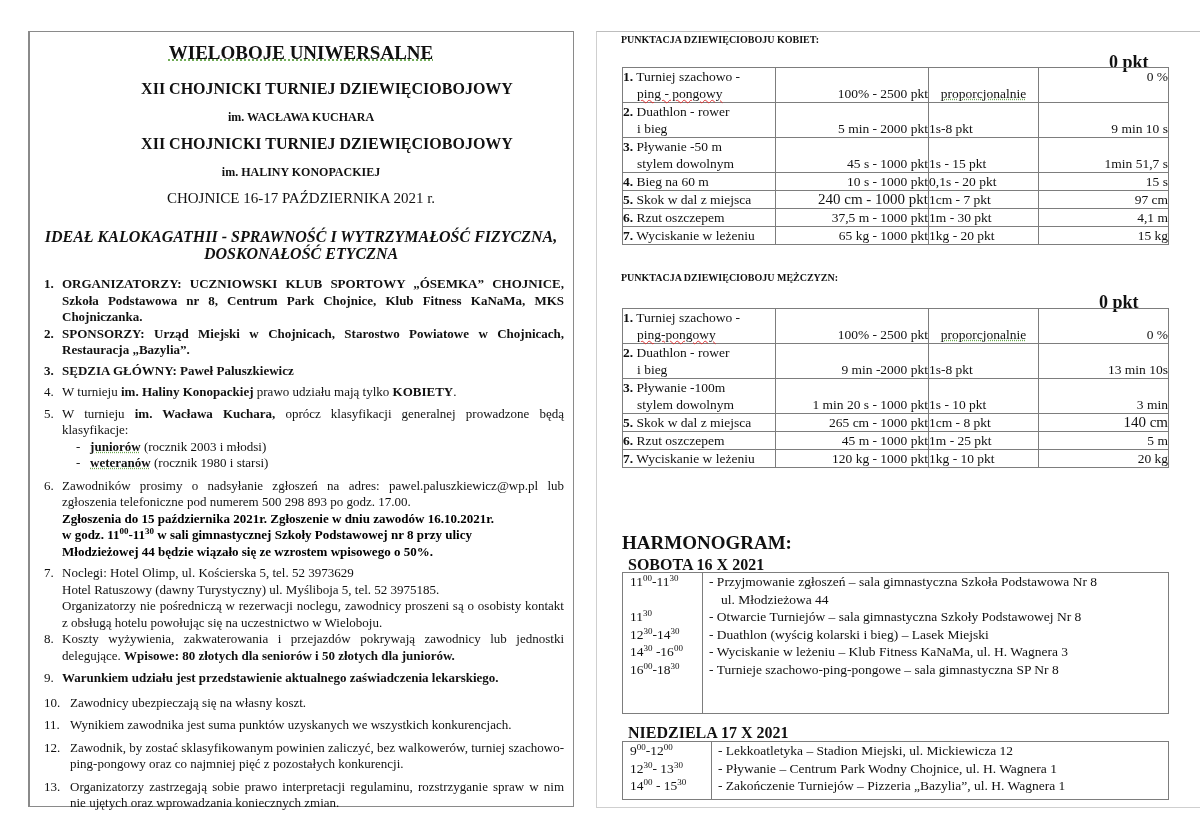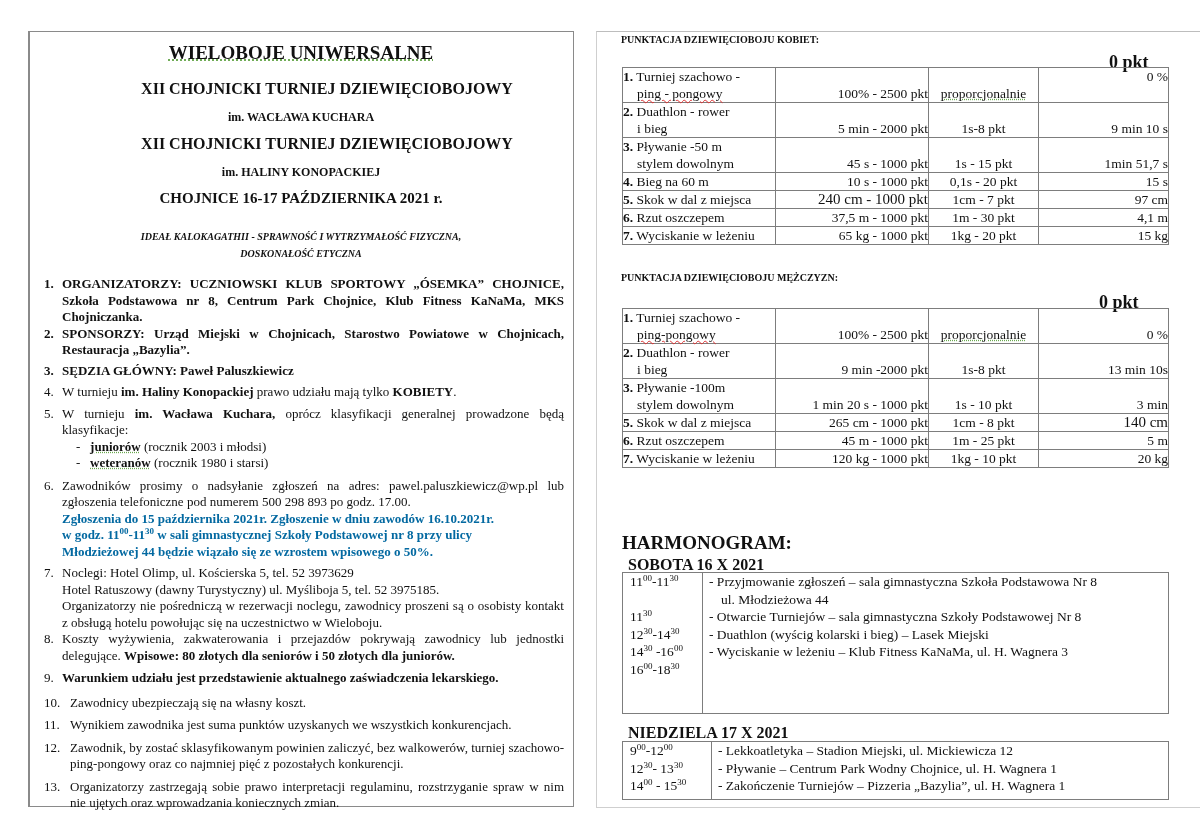--- a/index.html
+++ b/index.html
@@ -13,36 +13,36 @@
   .center { text-align:center; }
   .b { font-weight:bold; }
   .ul-green { text-decoration:underline; text-decoration-color:#6aa84f; text-decoration-style:dotted; }
   .ul-red { text-decoration:underline; text-decoration-color:#d33; text-decoration-style:wavy; text-decoration-thickness:1px; }
   sup { font-size:9px; vertical-align:5px; line-height:0; }
   
   .t1 { font-size:19px; font-weight:bold; left:28px; width:546px; top:42px; }
   .t1 span { text-decoration:underline; text-decoration-color:#6aa84f; text-decoration-style:dotted; }
   .t2 { font-size:16px; font-weight:bold; left:28px; width:598px; }
   .t3 { font-size:12px; font-weight:bold; left:28px; width:546px; }
-  .t4 { font-size:15px; font-weight:bold; left:28px; width:546px; }
-  .t5 { font-size:10px; font-weight:bold; font-style:italic; left:28px; width:546px; line-height:17px; }
+  .t4 { font-size:15px; font-weight:normal; left:28px; width:546px; }
+  .t5 { font-size:16px; font-weight:bold; font-style:italic; left:28px; width:546px; line-height:17px; }
   .list { position:absolute; left:44px; width:520px; font-size:13px; line-height:16.5px; }
   .item { position:relative; padding-left:18px; text-align:justify; }
   .item .num { position:absolute; left:0; top:0; }
   .item.wide { padding-left:26px; }
-  .red { color:#0369a1; font-weight:bold; }
+  .red { color:#000000; font-weight:bold; }
   .sub { padding-left:14px; }
   
   .rhead { font-size:10px; font-weight:bold; left:621px; }
   .pkt0 { font-size:18px; font-weight:bold; }
   table.score { position:absolute; left:622px; width:547px; border-collapse:collapse; font-size:13.5px; }
   table.score td { border:1px solid #7d7d7d; padding:0 0; vertical-align:bottom; line-height:17px; }
   table.score td.c1 { width:152px; text-align:left; }
   table.score td.c2 { width:152px; text-align:right; }
-  table.score td.c3 { width:109px; text-align:center; }
+  table.score td.c3 { width:109px; text-align:left; }
   table.score td.c4 { text-align:right; }
   .indent { padding-left:14px; display:inline-block; }
   .harm { font-size:19px; font-weight:bold; left:622px; top:532px; }
   .day { font-size:16px; font-weight:bold; left:628px; }
   .sched { position:absolute; left:622px; border:1px solid #7d7d7d; font-size:13.5px; line-height:17.5px; display:flex; box-sizing:border-box; }
   .sched .times { border-right:1px solid #7d7d7d; padding-left:7px; box-sizing:border-box; }
   .sched .acts { padding-left:6px; }
 </style>
 </head>
 <body>
@@ -238,20 +238,21 @@
     <div><span>12</span><sup>30</sup><span>-14</span><sup>30</sup></div>
     <div><span>14</span><sup>30</sup><span> -16</span><sup>00</sup></div>
     <div><span>16</span><sup>00</sup><span>-18</span><sup>30</sup></div>
   </div>
   <div class="acts">
     <div>- Przyjmowanie zgłoszeń – sala gimnastyczna Szkoła Podstawowa Nr 8</div>
     <div style="padding-left:12px">ul. Młodzieżowa 44</div>
     <div>- Otwarcie Turniejów – sala gimnastyczna Szkoły Podstawowej Nr 8</div>
     <div>- Duathlon (wyścig kolarski i bieg) – Lasek Miejski</div>
     <div>- Wyciskanie w leżeniu – Klub Fitness KaNaMa, ul. H. Wagnera 3</div>
+    <div>- Turnieje szachowo-ping-pongowe – sala gimnastyczna SP Nr 8</div>
   </div>
 </div>
 
 <div class="abs day" style="top:724px">NIEDZIELA 17 X 2021</div>
 
 <div class="sched" style="top:741px; width:547px; height:59px">
   <div class="times" style="width:89px">
     <div><span>9</span><sup>00</sup><span>-12</span><sup>00</sup></div>
     <div><span>12</span><sup>30</sup><span>- 13</span><sup>30</sup></div>
     <div><span>14</span><sup>00</sup><span> - 15</span><sup>30</sup></div>

